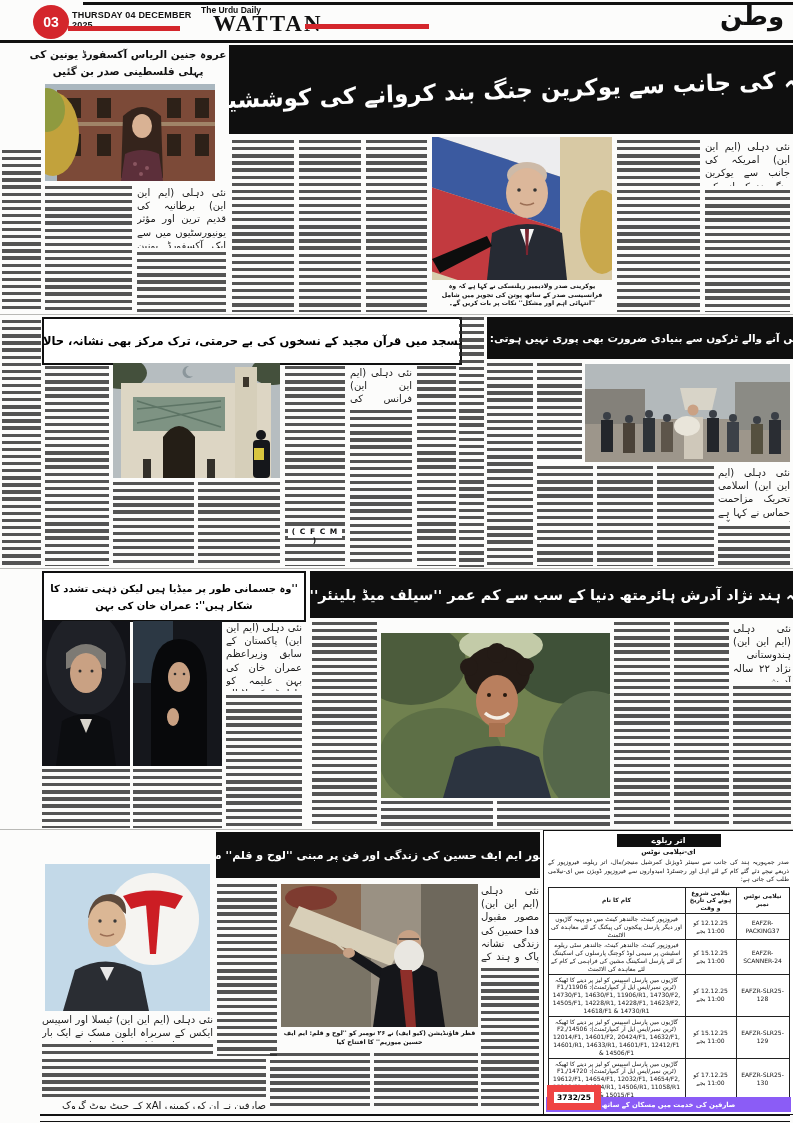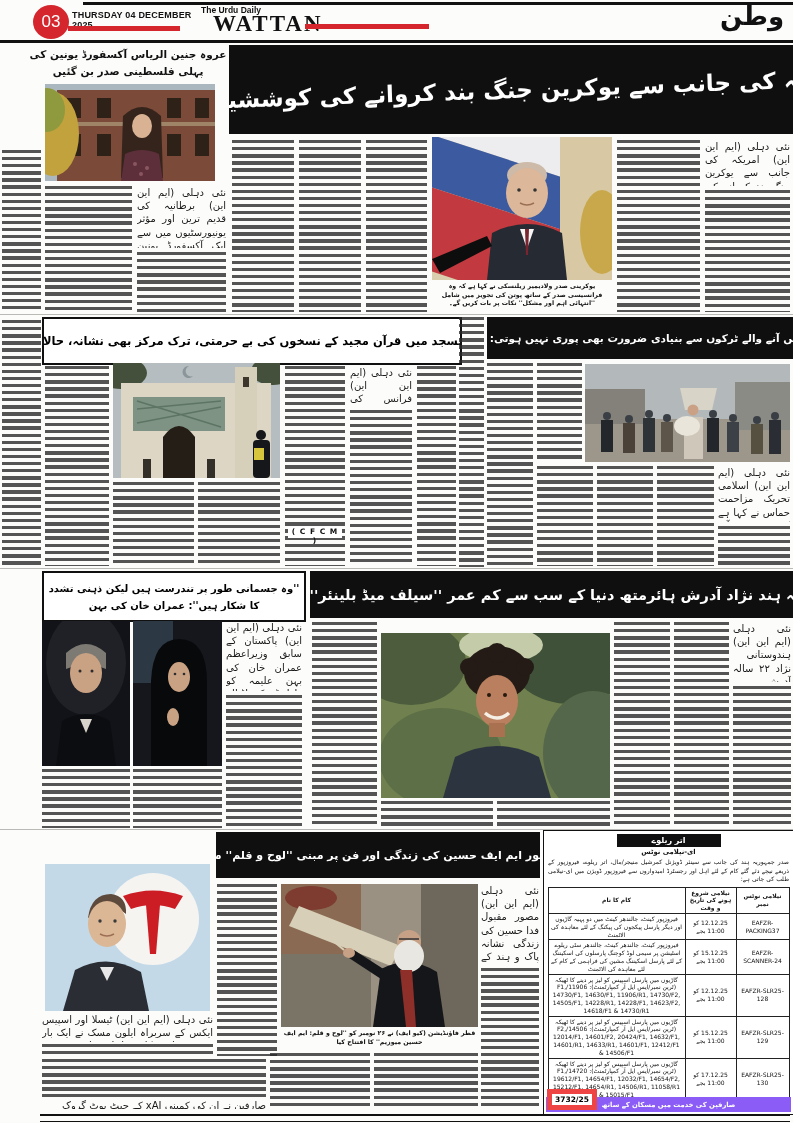--- a/index.html
+++ b/index.html
@@ -24,31 +24,31 @@
   #tender .sub{text-align:center;font-weight:bold;font-size:6.8px;margin-top:1px;}
   #tender .intro{margin:2px 4px 0;font-size:6.1px;line-height:1.4;text-align:justify;}
   #tender table{border-collapse:collapse;margin:3px auto 0;width:242px;direction:rtl;}
   #tender th,#tender td{border:1px solid #222;padding:1px 2px;vertical-align:middle;font-size:6px;line-height:1.3;}
   #tender th{font-weight:bold;text-align:center;}
   #tender td.work{text-align:center;}
   #tender td.dt,#tender td.no{text-align:center;white-space:normal;width:44px;}
   #tender .note{margin:2px 4px 0;font-size:6px;text-align:center;}
   #tender .slogan-bar{position:absolute;left:2px;right:2px;bottom:2px;height:15px;background:#8b5cf6;color:#fff;
                       display:flex;align-items:center;justify-content:center;font-size:6.8px;font-weight:bold;}
-  #tender .ref{position:absolute;left:3px;bottom:4px;background:#fff;border:5px solid #ef4444;color:#000;
+  #tender .ref{position:absolute;left:3px;bottom:4px;background:#fff;border:7px solid #ef4444;color:#000;
                font-size:7.5px;font-weight:bold;padding:0 3px;line-height:11px;}
   .cfcm{position:absolute;background:#fff;font-weight:bold;font-size:7.5px;text-align:center;letter-spacing:1px;}
 </style>
 </head>
 <body>
 
 <div id="page">
 
   <div class="abs" style="left:83px;top:2px;width:710px;height:3px;background:#111;"></div>
-  <div class="abs" style="left:33px;top:5px;width:36px;height:34px;background:#d4262c;border-radius:50%;color:#fff;font-weight:normal;font-size:17px;display:flex;align-items:center;justify-content:center;font-family:'Liberation Sans',sans-serif;">03</div>
+  <div class="abs" style="left:33px;top:5px;width:36px;height:34px;background:#d4262c;border-radius:50%;color:#fff;font-weight:bold;font-size:14px;display:flex;align-items:center;justify-content:center;font-family:'Liberation Sans',sans-serif;">03</div>
   <div class="abs" style="left:72px;top:10px;width:130px;font-size:9px;font-weight:bold;letter-spacing:.2px;font-family:'Liberation Sans',sans-serif;">THURSDAY 04 DECEMBER 2025</div>
   <div class="abs" style="left:68px;top:26px;width:112px;height:5px;background:#d4262c;"></div>
   <div class="abs" style="left:201px;top:5px;font-size:8.5px;font-weight:bold;font-family:'Liberation Sans',sans-serif;">The Urdu Daily</div>
   <div class="abs" style="left:213px;top:11px;font-size:23px;font-weight:bold;letter-spacing:2px;font-family:'Liberation Serif',serif;">WATTAN</div>
   <div class="abs" style="left:305px;top:24px;width:124px;height:5px;background:#d4262c;"></div>
   <div class="abs urdu" style="left:720px;top:1px;width:68px;font-size:26px;font-weight:bold;text-align:left;">وطن</div>
   <div class="abs" style="left:0;top:40px;width:793px;height:3px;background:#111;"></div>
 
   <div class="abs urdu" style="left:28px;top:46px;width:200px;height:36px;font-size:10.5px;font-weight:bold;line-height:1.6;text-align:center;overflow:hidden;">عروہ جنین الریاس آکسفورڈ یونین کی پہلی فلسطینی صدر بن گئیں</div>
   <div class="photo" style="left:45px;top:84px;width:170px;height:97px;">
@@ -183,21 +183,21 @@
   </div>
   <div class="fill" style="left:537px;top:466px;width:56px;height:100px;"></div>
   <div class="fill" style="left:597px;top:466px;width:56px;height:100px;"></div>
   <div class="fill" style="left:657px;top:466px;width:57px;height:100px;"></div>
   <div class="abs urdu lead" style="left:718px;top:466px;width:72px;height:56px;">نئی دہلی (ایم این این) اسلامی تحریک مزاحمت حماس نے کہا ہے کہ غزہ میں آنے والے امدادی ٹرکوں سے بنیادی ضروریات بھی پوری نہیں ہوتیں۔</div>
   <div class="fill" style="left:718px;top:526px;width:72px;height:40px;"></div>
 
   <div class="rule" style="left:0;top:568px;width:793px;"></div>
 
   <div class="abs hl-box" style="left:42px;top:571px;width:260px;height:47px;">
-    <div class="urdu hl" style="font-size:10px;white-space:normal;text-align:center;line-height:1.7;">''وہ جسمانی طور پر تندرست ہیں لیکن ذہنی تشدد کا شکار ہیں'': عمران خان کی بہن</div>
+    <div class="urdu hl" style="font-size:10px;white-space:normal;text-align:center;line-height:1.7;">''وہ جسمانی طور پر میڈیا ہیں لیکن ذہنی تشدد کا شکار ہیں'': عمران خان کی بہن</div>
   </div>
   <div class="photo" style="left:42px;top:621px;width:88px;height:145px;">
     <svg width="88" height="145" viewBox="0 0 88 145">
       <rect width="88" height="145" fill="#121318"></rect>
       <ellipse cx="44" cy="42" rx="40" ry="52" fill="#1f2127"></ellipse>
       <path d="M24,32 Q44,14 64,32 L64,48 Q44,40 24,48 Z" fill="#7d7a74"></path>
       <ellipse cx="44" cy="52" rx="16" ry="20" fill="#c9a183"></ellipse>
       <circle cx="38" cy="50" r="1.5" fill="#2c2c2c"></circle>
         <circle cx="50" cy="50" r="1.5" fill="#2c2c2c"></circle>
       <path d="M14,145 L20,100 Q44,86 68,100 L74,145 Z" fill="#0c0d10"></path>

